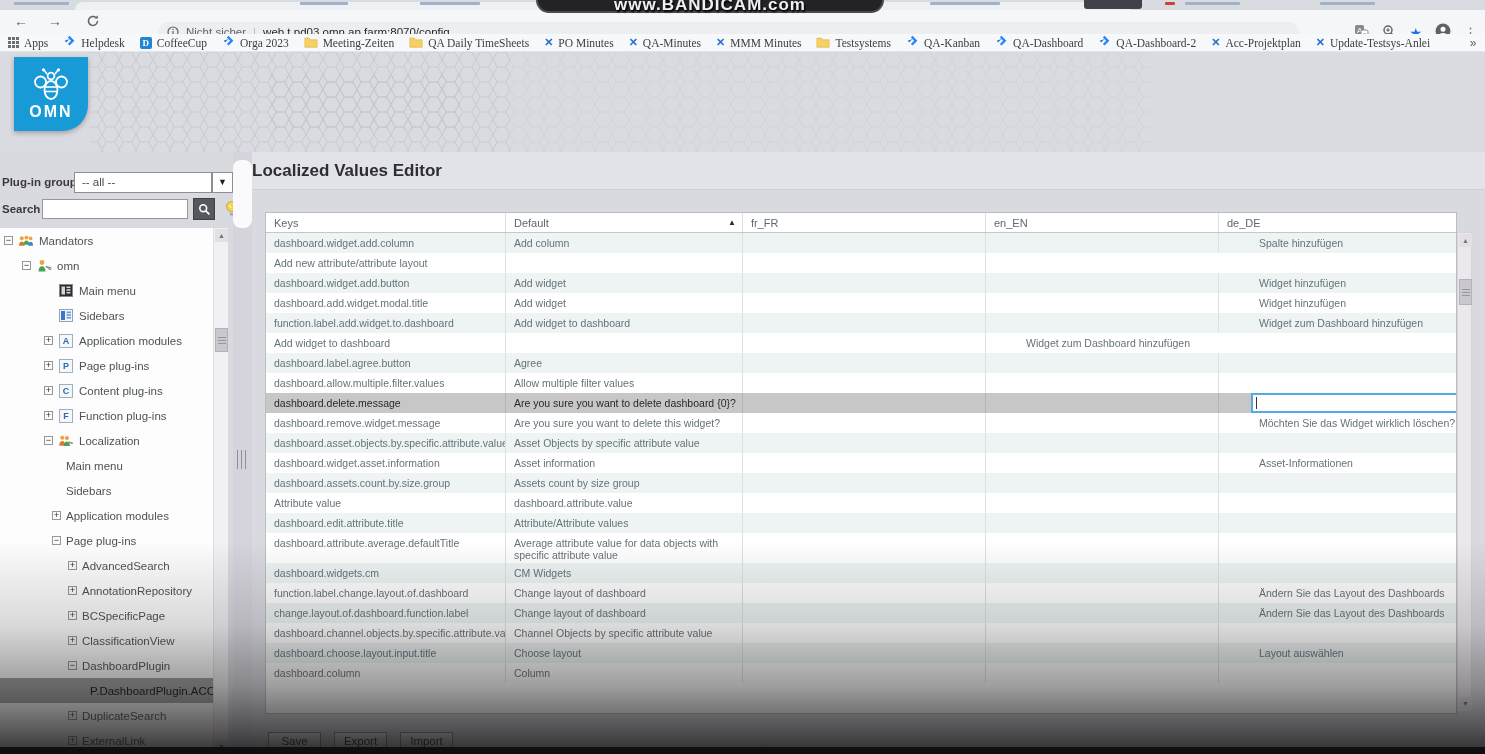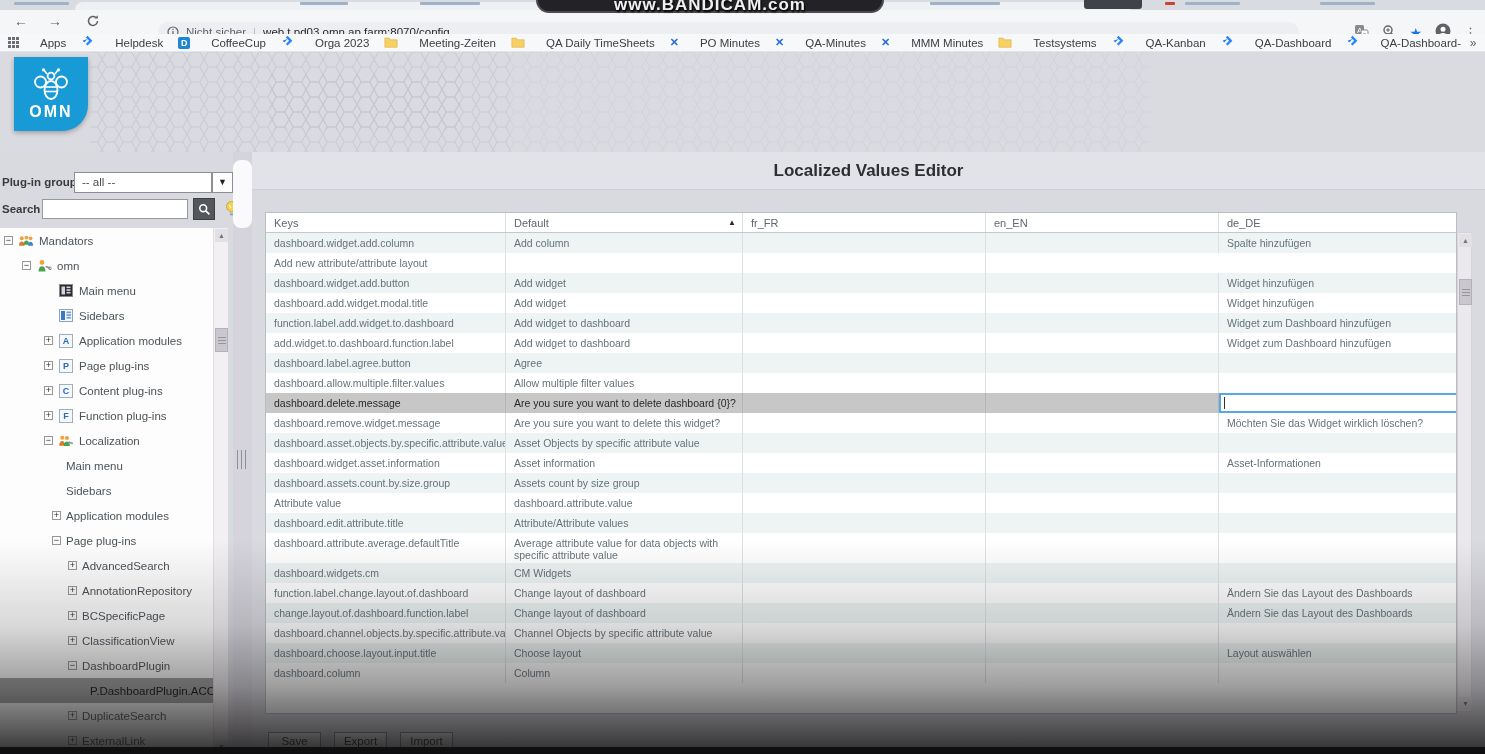--- a/index.html
+++ b/index.html
@@ -26,21 +26,21 @@
   .url-sep { color:#b7bbc0; }
   .url-text { color:#28292c; }
   .tb-right { position:absolute; top:13px; right:8px; display:flex; gap:13px; align-items:center; }
   .star { color:#1a73e8; font-size:14px; line-height:14px; }
   .dots { color:#5f6368; font-size:13px; line-height:14px; }
 
   .bookmarks { position:absolute; top:34px; left:0; right:0; height:18px; background:#f6f8f9;
                border-bottom:1px solid #e3e5e8; display:flex; align-items:center;
                padding-left:8px; font-size:11.5px; color:#3c4043; }
   #bm-items { display:flex; gap:15px; align-items:center; overflow:hidden; flex:1; }
-  .bm { display:inline-flex; align-items:center; gap:21px; white-space:nowrap; }
+  .bm { display:inline-flex; align-items:center; gap:5px; white-space:nowrap;font-family:Liberation Serif, serif; }
   .bm-label { color:#3c4043; }
   .bm-over { width:24px; text-align:center; color:#5f6368; font-size:12px; }
   .ic-x { color:#2c6fd1; font-weight:bold; font-size:11px; line-height:11px; }
   .ic-cc { display:inline-block; width:12px; height:12px; background:#1f86d2; border-radius:2px;
            color:#fff; font-size:9px; font-weight:bold; text-align:center; line-height:12px; }
   .ic-grid { display:inline-block; width:11px; height:11px;
              background:
                linear-gradient(#6b6e72,#6b6e72) 0 0/3px 3px no-repeat,
                linear-gradient(#6b6e72,#6b6e72) 4px 0/3px 3px no-repeat,
                linear-gradient(#6b6e72,#6b6e72) 8px 0/3px 3px no-repeat,
@@ -96,37 +96,37 @@
 
   .splitter { position:absolute; top:152px; left:233px; width:19px; bottom:0; background:#d5d4dc; }
   .splitter-top { position:absolute; top:160px; left:233px; width:19px; height:68px;
                   background:#fafafc; border-radius:8px; }
   .split-grip { position:absolute; top:298px; left:4px; width:10px; height:19px;
                 background:repeating-linear-gradient(to right,#8f8f96 0 1px,transparent 1px 4px); }
 
   
   .title-bar { position:absolute; top:152px; left:252px; right:0; height:38px; background:#e2e2e9;
                border-bottom:1px solid #cfcfd7; }
-  .page-title { text-align:center; font-size:17px; font-weight:bold; color:#2e2e31; line-height:37px; }
+  .page-title { text-align:left; font-size:17px; font-weight:bold; color:#2e2e31; line-height:37px; }
 
   .table { position:absolute; top:212px; left:265px; width:1192px; background:#fff;
            border:1px solid #b9bec2; font-size:10.5px; }
   .thead { display:grid; grid-template-columns:240px 237px 243px 233px 239px; height:20px;
            border-bottom:1px solid #c3c8cb; background:#fff; }
   .th { display:flex; align-items:center; padding:0 6px 0 8px; color:#5d696f; font-size:11px;
         border-right:1px solid #dce0e2; }
   .th:last-child { border-right:none; }
   .th .sort { margin-left:auto; font-size:8px; color:#2b2b2b; }
   .tbody { height:480px; overflow:hidden; }
   .t-row { display:grid; grid-template-columns:240px 237px 243px 233px 239px; min-height:20px; background:#fff; }
   .t-row:nth-child(odd) { background:#edf4f3; }
   .t-row.sel { background:#c7c7c7; }
   .td { padding:4px 8px 2px 8px; color:#66727a; white-space:nowrap; overflow:hidden;
         border-right:1px solid #dbe0e2; line-height:12px; }
-  .td:last-child { border-right:none; }
+  .td:last-child { border-right:none;margin-left:32px; }
   .t-row.sel .td { color:#26282a; border-right-color:#b5b5b5; }
   .t-row .td-default.wrap { white-space:normal; }
   .td-de.editing { padding:0; }
   .edit-box { height:20px; border:2px solid #57a8e3; background:#fff; display:flex; align-items:center;
               padding-left:3px; }
   .caret { width:1px; height:12px; background:#333; }
 
   .table-scroll { position:absolute; top:232px; left:1457px; width:15px; height:480px;
                   background:#ebe9ed; border:1px solid #d6d4d8; }
 
@@ -542,21 +542,20 @@
           <div class="td td-de">Widget hinzufügen</div>
         </div>
         <div class="t-row">
           <div class="td td-key">function.label.add.widget.to.dashboard</div>
           <div class="td td-default">Add widget to dashboard</div>
           <div class="td td-fr"></div>
           <div class="td td-en"></div>
           <div class="td td-de">Widget zum Dashboard hinzufügen</div>
         </div>
         <div class="t-row">
-          <div class="td td-key">add.widget.to.dashboard.function.label</div>
           <div class="td td-default">Add widget to dashboard</div>
           <div class="td td-fr"></div>
           <div class="td td-en"></div>
           <div class="td td-de">Widget zum Dashboard hinzufügen</div>
         </div>
         <div class="t-row">
           <div class="td td-key">dashboard.label.agree.button</div>
           <div class="td td-default">Agree</div>
           <div class="td td-fr"></div>
           <div class="td td-en"></div>

